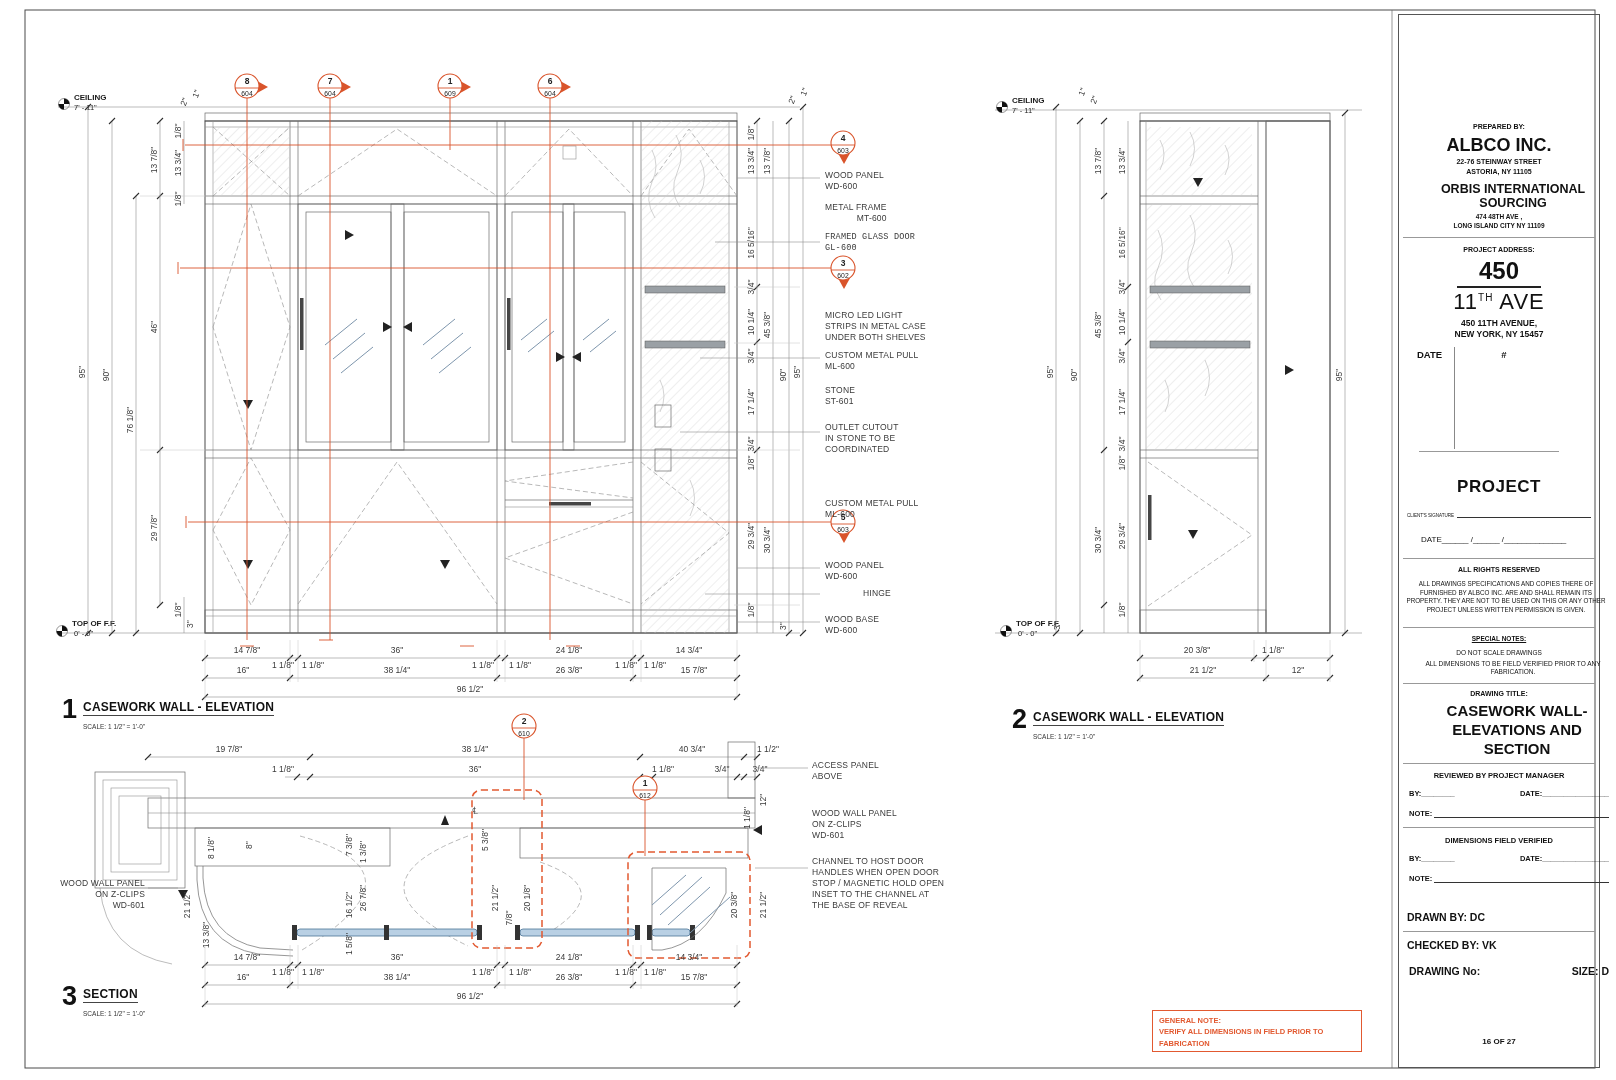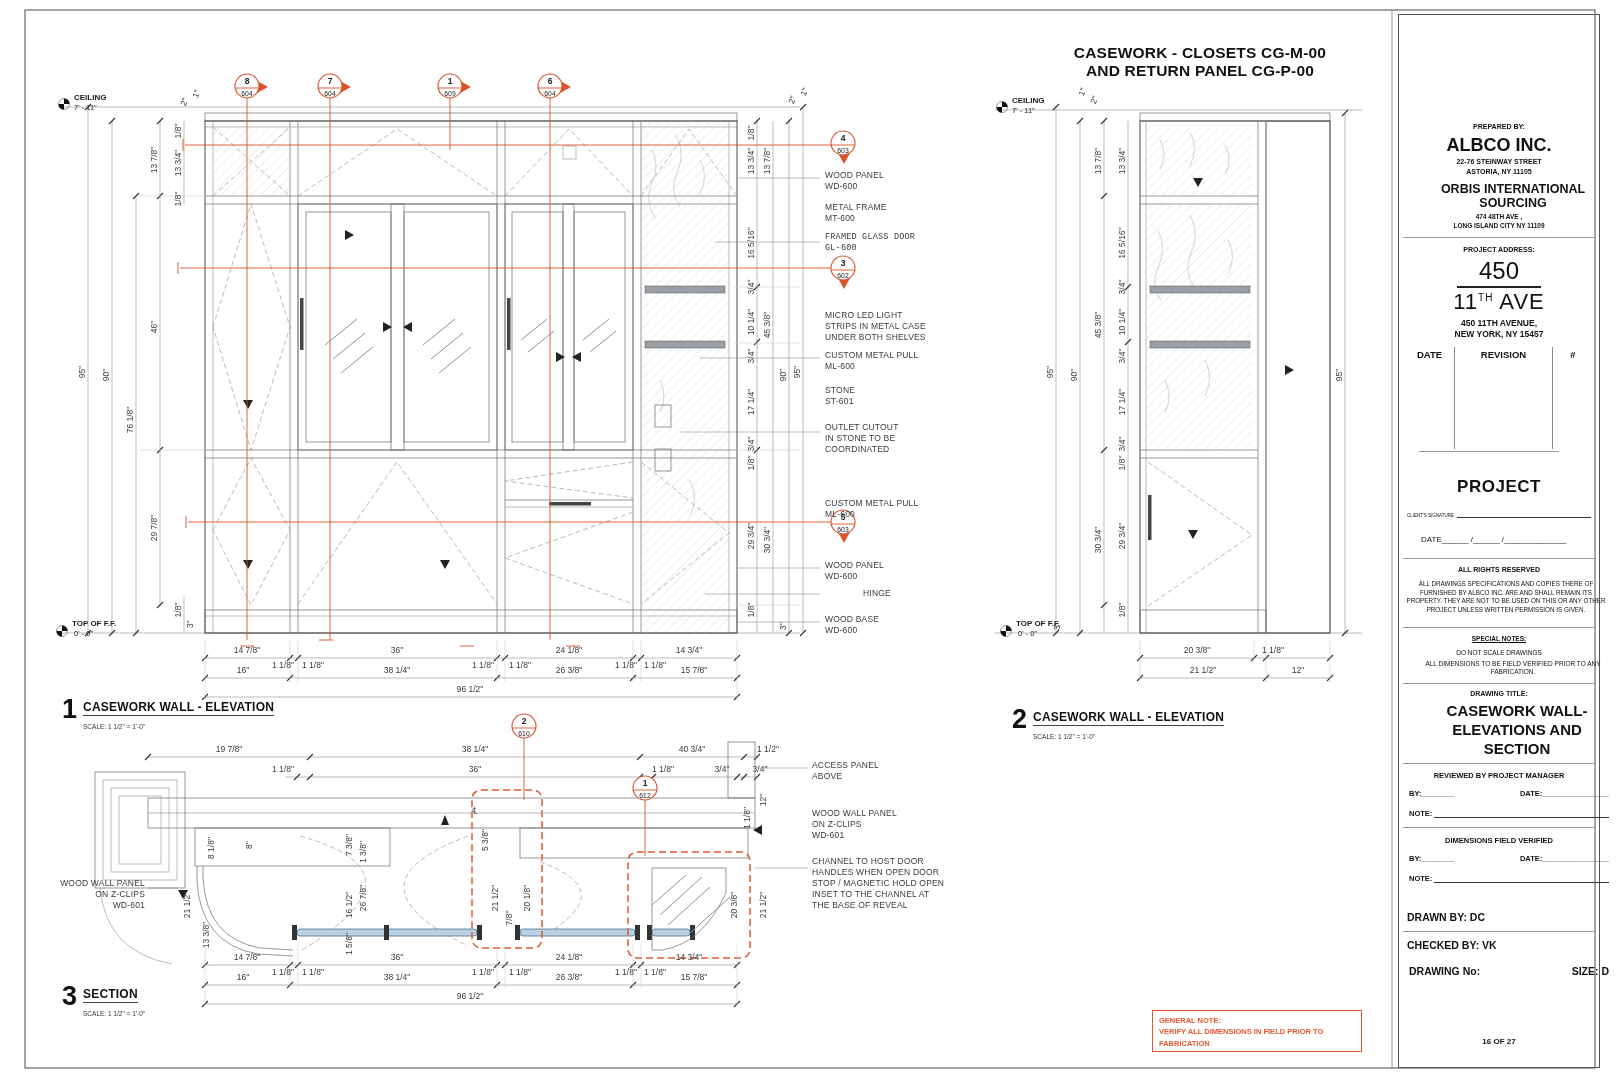--- a/index.html
+++ b/index.html
@@ -592,24 +592,20 @@
     <text class="dt" x="520" y="975">1 1/8"</text>
     <text class="dt" x="569" y="980">26 3/8"</text>
     <text class="dt" x="626" y="975">1 1/8"</text>
     <text class="dt" x="655" y="975">1 1/8"</text>
     <text class="dt" x="694" y="980">15 7/8"</text>
     <text class="dt" x="470" y="999">96 1/2"</text>
   </g>
 </svg>
 
 
-<div class="ttl" style="left:1070px;top:44px;width:260px;font-size:15.5px;">
-  <div>CASEWORK - CLOSETS CG-M-00</div>
-  <div>AND RETURN PANEL CG-P-00</div>
-</div>
 
 
 <div class="dlabel" style="left:62px;top:697px;">
   <span class="n">1</span>
   <span><span class="t">CASEWORK WALL - ELEVATION</span><br>
   <span class="s">SCALE: 1 1/2" = 1'-0"</span></span>
 </div>
 <div class="dlabel" style="left:1012px;top:707px;">
   <span class="n">2</span>
   <span><span class="t">CASEWORK WALL - ELEVATION</span><br>
@@ -617,21 +613,21 @@
 </div>
 <div class="dlabel" style="left:62px;top:984px;">
   <span class="n">3</span>
   <span><span class="t">SECTION</span><br>
   <span class="s">SCALE: 1 1/2" = 1'-0"</span></span>
 </div>
 
 
 <div class="ann" style="left:825px;top:170px;">WOOD PANEL
 WD-600</div>
-<div class="ann" style="left:825px;top:202px;">METAL FRAME
+<div class="ann" style="left:825px;top:202px;text-align:right;">METAL FRAME
 MT-600</div>
 <div class="ann" style="left:825px;top:232px;font-family:Liberation Mono, monospace;">FRAMED GLASS DOOR
 GL-600</div>
 <div class="ann" style="left:825px;top:310px;">MICRO LED LIGHT
 STRIPS IN METAL CASE
 UNDER BOTH SHELVES</div>
 <div class="ann" style="left:825px;top:350px;">CUSTOM METAL PULL
 ML-600</div>
 <div class="ann" style="left:825px;top:385px;">STONE
 ST-601</div>
@@ -671,27 +667,26 @@
 <div class="tb">
   <div class="r c" style="top:108px;font-size:7px;font-weight:bold;">PREPARED BY:</div>
   <div class="r c" style="top:120px;font-size:18px;font-weight:bold;">ALBCO INC.</div>
   <div class="r c" style="top:143px;font-size:7px;font-weight:bold;">22-76 STEINWAY STREET</div>
   <div class="r c" style="top:153px;font-size:7px;font-weight:bold;">ASTORIA, NY 11105</div>
   <div class="r c" style="top:167px;font-size:12.5px;font-weight:bold;padding:0 14px;line-height:1.15;">ORBIS INTERNATIONAL SOURCING</div>
   <div class="r c" style="top:198px;font-size:6.5px;font-weight:bold;">474 48TH AVE ,</div>
   <div class="r c" style="top:207px;font-size:6.5px;font-weight:bold;">LONG ISLAND CITY NY 11109</div>
   <div class="hr" style="top:222px;"></div>
   <div class="r c" style="top:231px;font-size:7px;font-weight:bold;">PROJECT ADDRESS:</div>
-  <div class="r c" style="top:242px;"><span style="display:inline-block;font-size:24px;font-weight:normal;border-bottom:2px solid #222;padding:0 22px 1px;">450</span></div>
+  <div class="r c" style="top:242px;"><span style="display:inline-block;font-size:24px;font-weight:bold;border-bottom:2px solid #222;padding:0 22px 1px;">450</span></div>
   <div class="r c" style="top:274px;font-size:22px;letter-spacing:1px;"><span>11</span><sup style="font-size:10px;margin-top:9px;">TH</sup><span> AVE</span></div>
   <div class="r c" style="top:303px;font-size:8.5px;font-weight:bold;">450 11TH AVENUE,</div>
   <div class="r c" style="top:314px;font-size:8.5px;font-weight:bold;">NEW YORK, NY 15457</div>
   <div class="revtab">
     <div class="cell">DATE</div>
-    <div class="cell">REVISION</div>
     <div class="cell">#</div>
   </div>
   <div class="hr" style="top:436px;left:20px;right:40px;"></div>
   <div class="r c" style="top:462px;font-size:17px;font-weight:bold;letter-spacing:.5px;">PROJECT</div>
   <div class="sig" style="top:494px;">
     <span class="lbl">CLIENT'S SIGNATURE</span>
         <span class="line"></span>
   </div>
   <div class="r" style="top:520px;left:22px;font-size:8px;">DATE______ /______ /______________</div>
   <div class="hr" style="top:543px;"></div>

